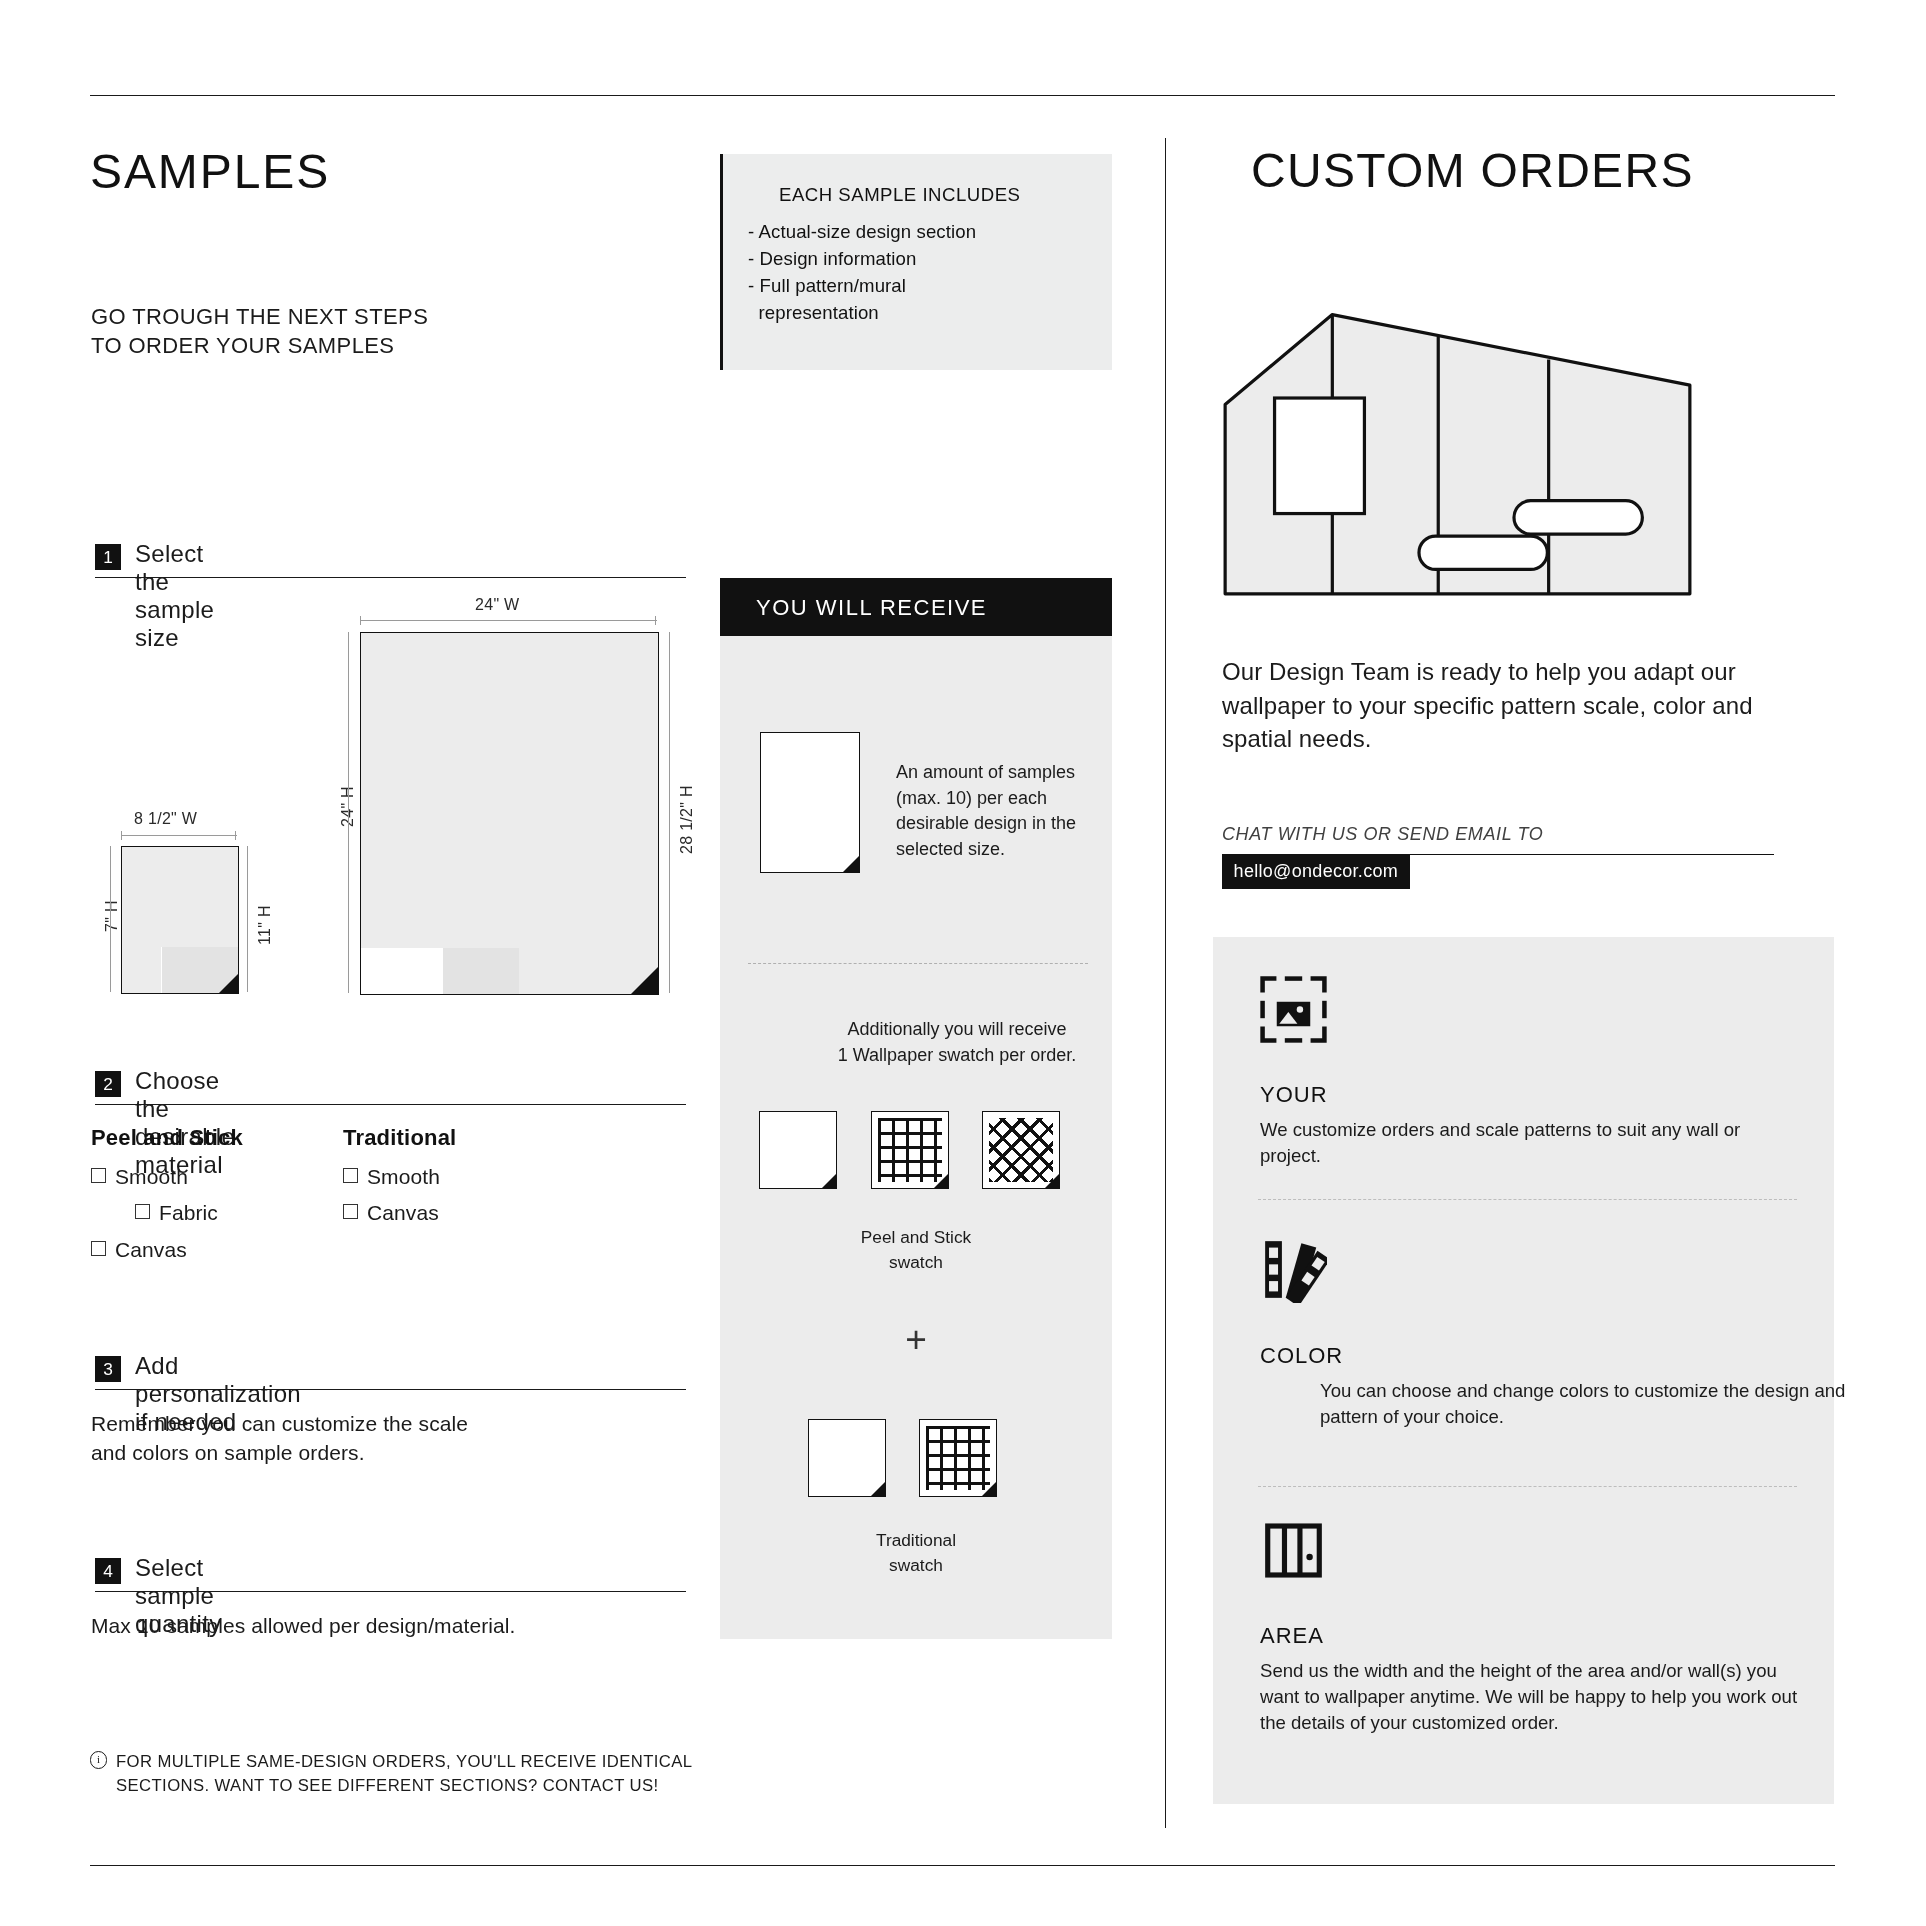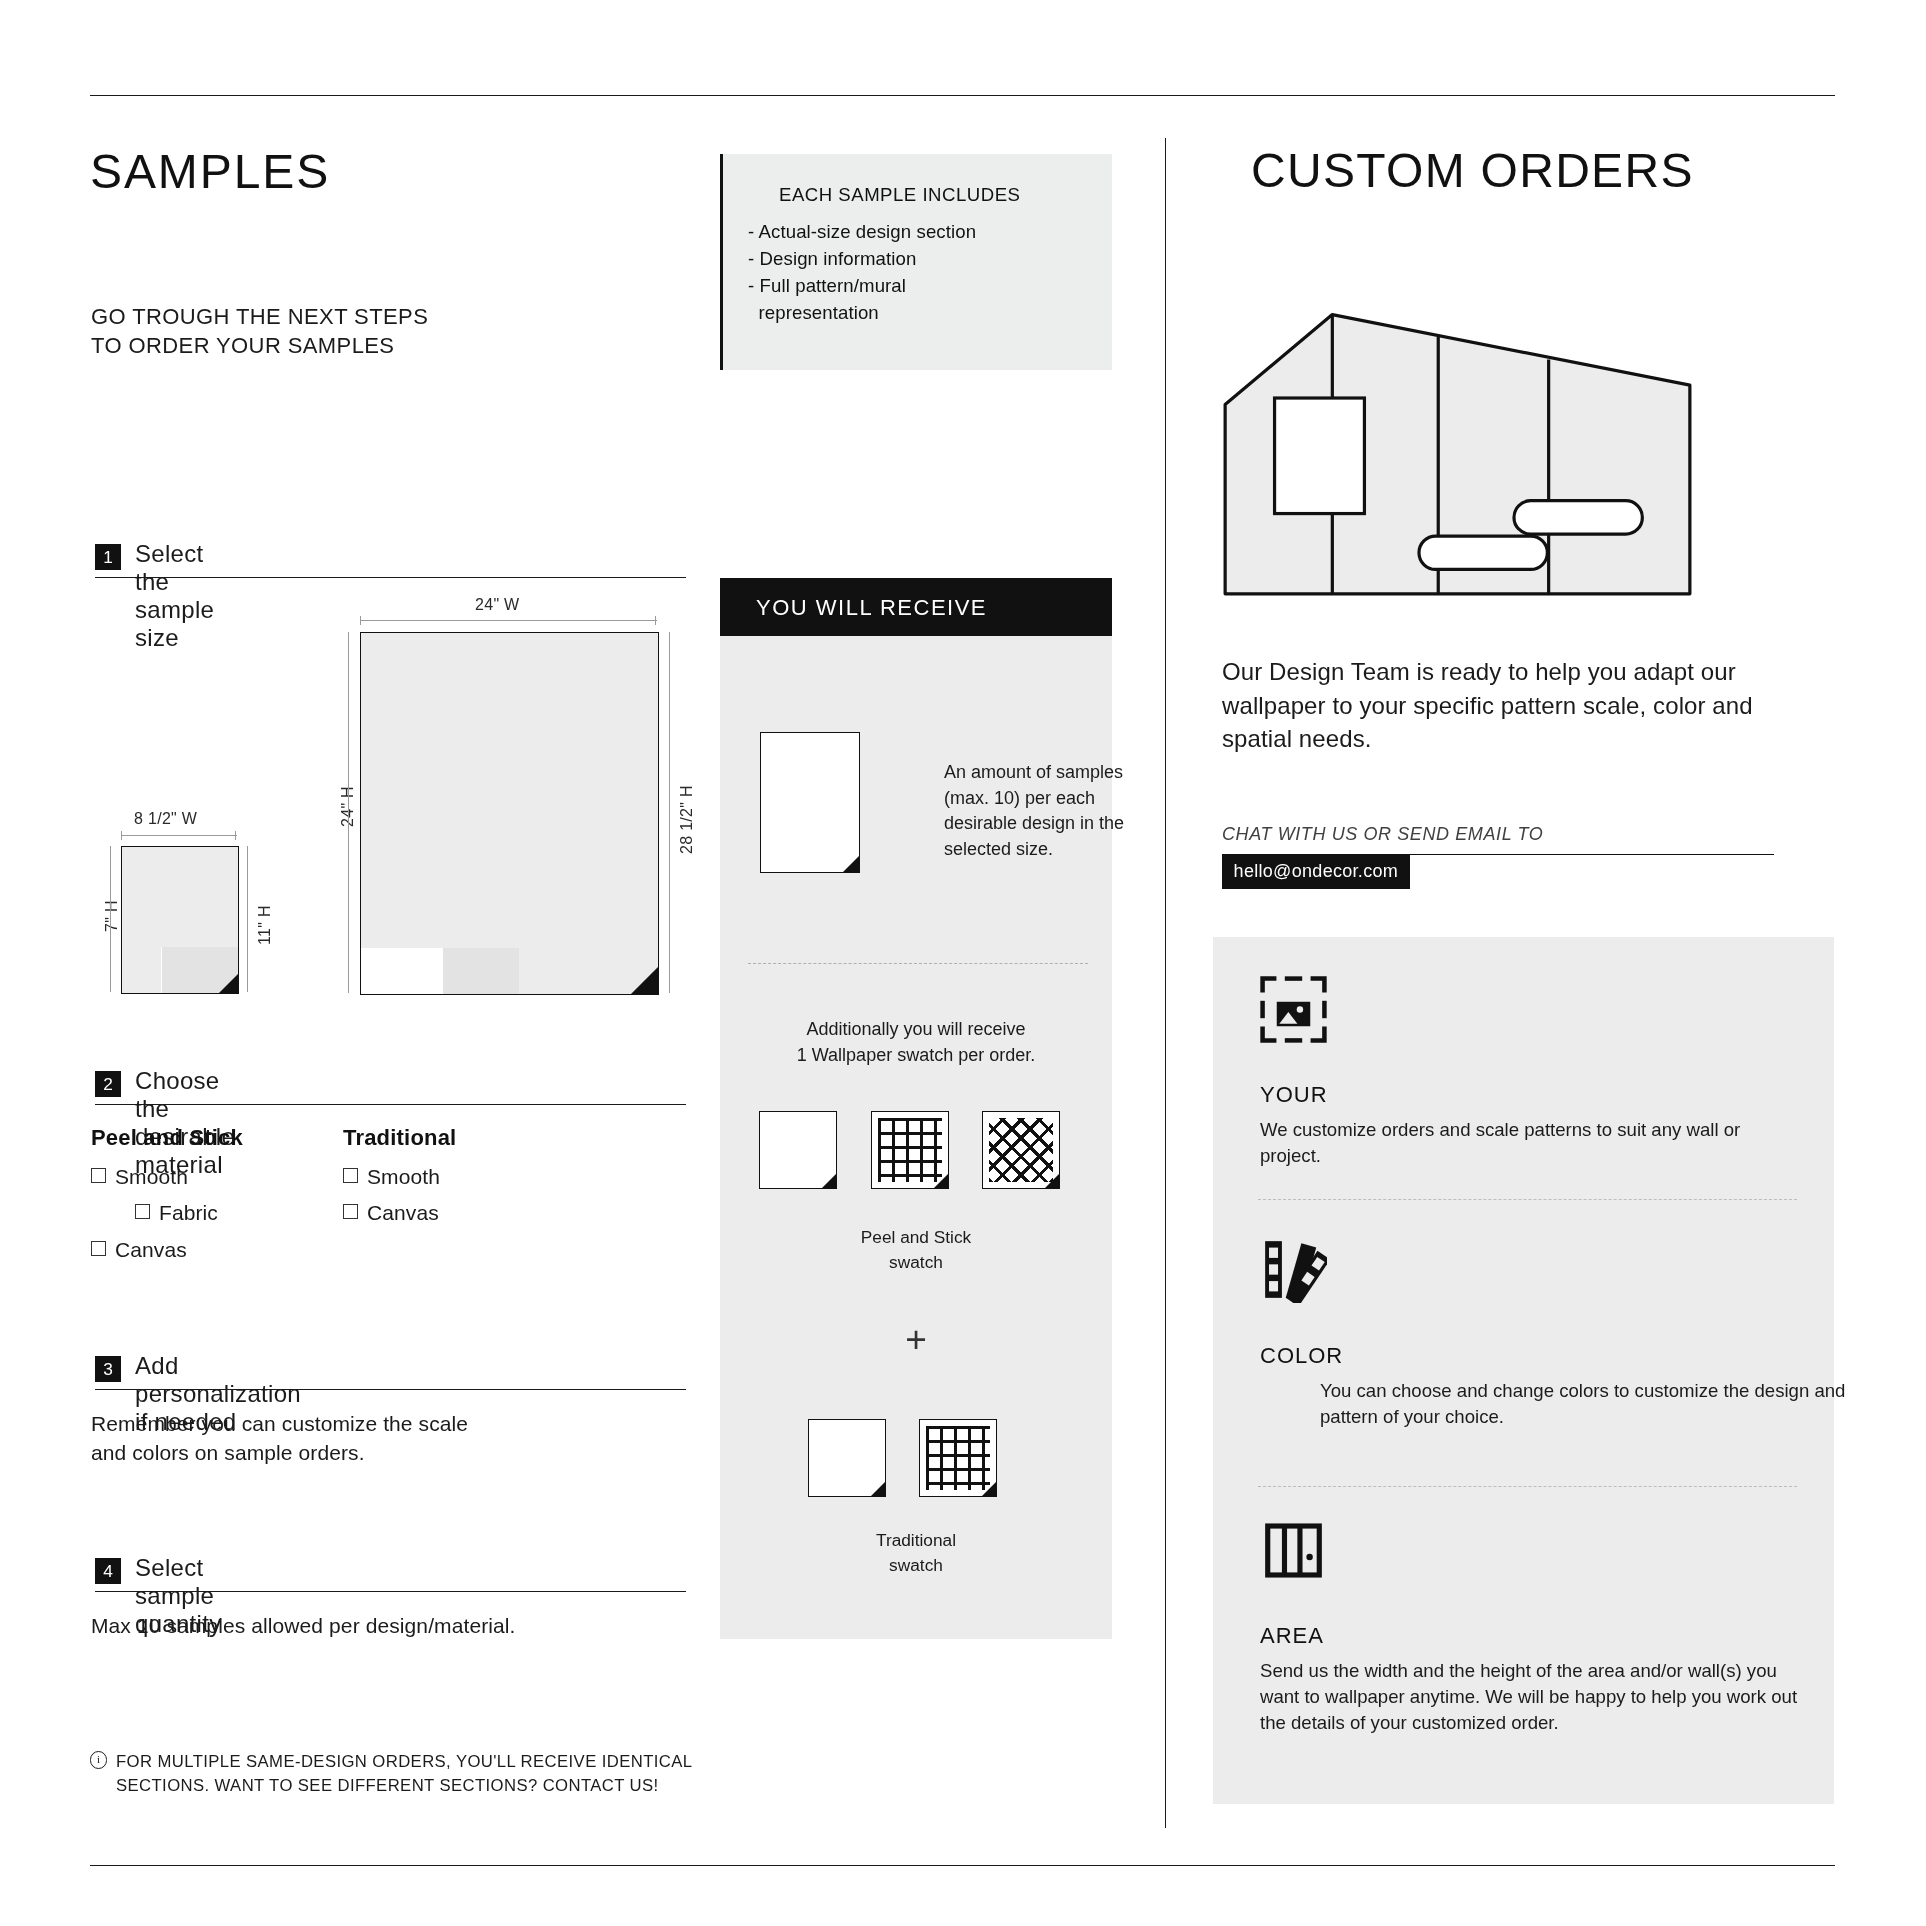--- a/index.html
+++ b/index.html
@@ -126,29 +126,29 @@
     position:absolute; left:36px; top:16.7px; color:#fff; font-size:22px; letter-spacing:1.5px;
   }
   .ywr-sheet {
     position:absolute; left:760px; top:732px; width:98px; height:139px; border:1.9px solid #111; background:#fff;
   }
   .ywr-sheet .corner {
     position:absolute; right:0; bottom:0; width:0; height:0;
     border-left:16.7px solid transparent; border-bottom:16.7px solid #111;
   }
   .ywr-text1 {
-    position:absolute; left:896px; top:760px; width:199px; font-size:18px; line-height:1.42; color:#1b1b1b;margin-left:48px;
+    position:absolute; left:896px; top:760px; width:199px; font-size:18px; line-height:1.42; color:#1b1b1b;
   }
   .ywr-dash {
     position:absolute; left:748px; top:963px; width:340px; height:0;
     border-top:1.3px dashed #b0b0b0;
   }
   .ywr-text2 {
     position:absolute; left:720px; top:1016px; width:392px; text-align:center;
-    font-size:18px; line-height:1.46; color:#1b1b1b;
+    font-size:18px; line-height:1.46; color:#1b1b1b;padding-left:41px;
   }
   .sw { position:absolute; width:76px; height:76px; border:1.9px solid #111; background:#fff; }
   .sw .corner {
     position:absolute; right:0; bottom:0; width:0; height:0;
     border-left:14px solid transparent; border-bottom:14px solid #111;
   }
   .grid-pat {
     position:absolute; left:5.8px; top:5.8px; right:5.8px; bottom:5.8px;
     background-image:
       repeating-linear-gradient(to right, #111 0 3.2px, transparent 3.2px 14px),

